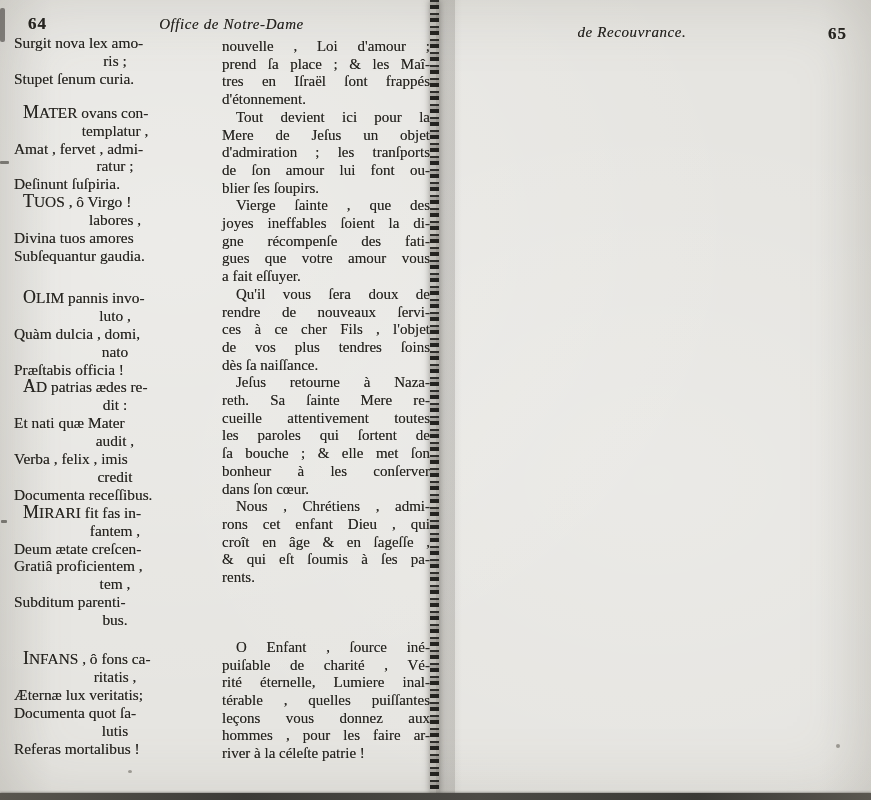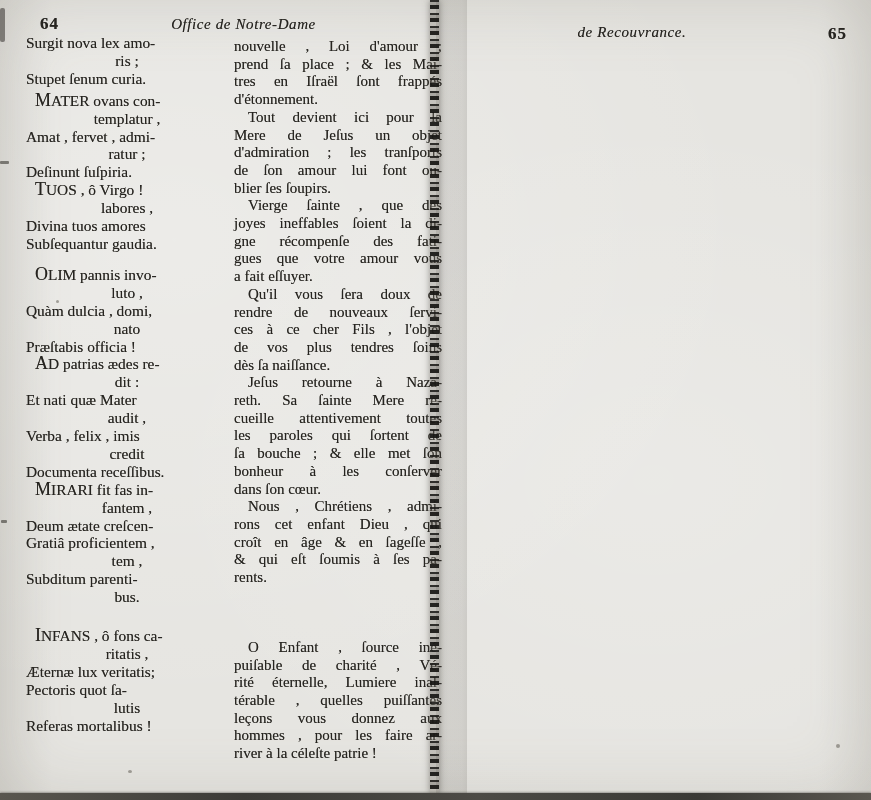--- a/index.html
+++ b/index.html
@@ -9,21 +9,21 @@
     background:#e6e5e1;
     background-image:
       radial-gradient(ellipse at 20% 30%, rgba(255,255,255,.25), transparent 60%),
       radial-gradient(ellipse at 75% 60%, rgba(255,255,255,.18), transparent 55%),
       linear-gradient(90deg, rgba(120,114,102,.10) 0%, rgba(0,0,0,0) 6%, rgba(0,0,0,0) 94%, rgba(120,114,102,.08) 100%);
     box-shadow:inset 0 0 70px rgba(118,112,100,.22);
     font-family:"Liberation Serif","DejaVu Serif",serif;
     color:#262420;
   }
   .page{position:absolute;top:0;bottom:0;}
-  .page-left{left:12px;width:430px;padding-left:23px;}
+  .page-left{left:0;width:430px;padding-left:23px;}
   .page-right{left:438px;width:433px;}
   .page-left::after{content:"";position:absolute;top:0;bottom:0;right:-2px;width:26px;
     background:linear-gradient(90deg, rgba(0,0,0,0), rgba(82,78,70,.18));pointer-events:none;}
   .page-right::before{content:"";position:absolute;top:0;bottom:0;left:-2px;width:26px;
     background:linear-gradient(270deg, rgba(0,0,0,0), rgba(82,78,70,.18));pointer-events:none;}
 
   .gutter{
     position:absolute;left:430px;top:0;width:9px;height:794px;
     background:repeating-linear-gradient(180deg,
       rgba(32,31,28,.92) 0 2px, rgba(96,92,84,.45) 2px 5px,
@@ -72,32 +72,32 @@
     <div class="header">
       <span class="pagenum">64</span>
       <span class="running">Office de Notre-Dame</span>
     </div>
     <div class="col" id="col1">
         <div class="section verse">
           <div class="vline f">Surgit nova lex amo-</div>
           <div class="vline c">ris ;</div>
           <div class="vline f">Stupet ſenum curia.</div>
         </div>
-        <div class="section verse" style="margin-top: 4px;">
+        <div class="section verse" style="margin-top: 16px;">
           <div class="vline i">MATER ovans con-</div>
           <div class="vline c">templatur ,</div>
           <div class="vline f">Amat , fervet , admi-</div>
           <div class="vline c">ratur ;</div>
           <div class="vline f">Deſinunt ſuſpiria.</div>
           <div class="vline i">TUOS , ô Virgo !</div>
           <div class="vline c">labores ,</div>
           <div class="vline f">Divina tuos amores</div>
           <div class="vline f">Subſequantur gaudia.</div>
         </div>
-        <div class="section verse" style="margin-top: 13px;">
+        <div class="section verse" style="margin-top: 24px;">
           <div class="vline i">OLIM pannis invo-</div>
           <div class="vline c">luto ,</div>
           <div class="vline f">Quàm dulcia , domi,</div>
           <div class="vline c">nato</div>
           <div class="vline f">Præſtabis officia !</div>
           <div class="vline i">AD patrias ædes re-</div>
           <div class="vline c">dit :</div>
           <div class="vline f">Et nati quæ Mater</div>
           <div class="vline c">audit ,</div>
           <div class="vline f">Verba , felix , imis</div>
@@ -108,21 +108,21 @@
           <div class="vline f">Deum ætate creſcen-</div>
           <div class="vline f">Gratiâ proficientem ,</div>
           <div class="vline c">tem ,</div>
           <div class="vline f">Subditum parenti-</div>
           <div class="vline c">bus.</div>
         </div>
         <div class="section verse" style="margin-top: 21px;">
           <div class="vline i">INFANS , ô fons ca-</div>
           <div class="vline c">ritatis ,</div>
           <div class="vline f">Æternæ lux veritatis;</div>
-          <div class="vline f">Pectoris quot ſa-</div>
+          <div class="vline f">Documenta quot ſa-</div>
           <div class="vline c">lutis</div>
           <div class="vline f">Referas mortalibus !</div>
         </div>
       </div>
     <div class="col" id="col2">
         <div class="section prose">
           <div class="pline">nouvelle , Loi d'amour ;</div>
           <div class="pline">prend ſa place ; &amp; les Maî-</div>
           <div class="pline">tres en Iſraël ſont frappés</div>
           <div class="pline noj">d'étonnement.</div>

